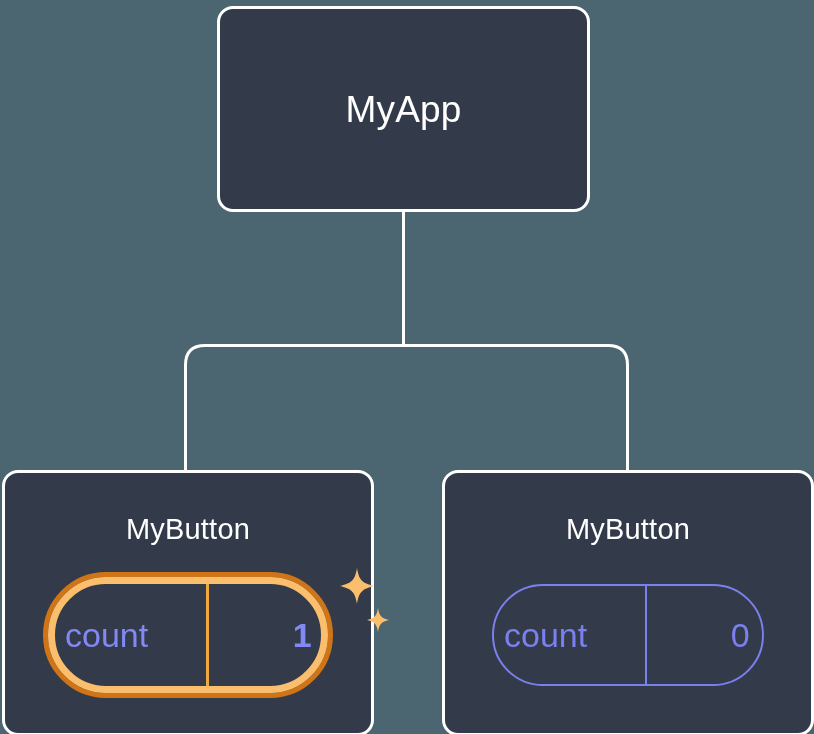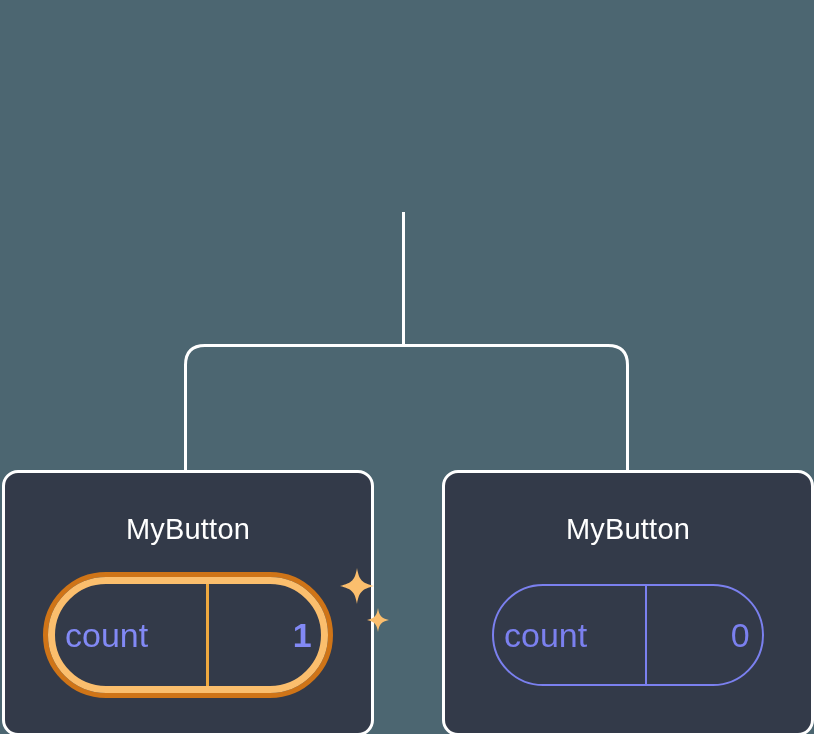--- a/index.html
+++ b/index.html
@@ -151,20 +151,23 @@
 
 <div id="stage">
 
   <svg id="connectors" viewBox="0 0 814 734">
 
     <path d="M 403.5 212 L 403.5 345.5" stroke="#ffffff" stroke-width="3" fill="none"></path>
 
     <path d="M 185.5 470 L 185.5 365 Q 185.5 345.5 205 345.5 L 608 345.5 Q 627.5 345.5 627.5 365 L 627.5 470" stroke="#ffffff" stroke-width="3" fill="none" stroke-linecap="butt"></path>
   </svg>
 
+  <div class="node node-root">
+    <div class="node-title">MyApp</div>
+  </div>
 
   <div class="node node-child node-child-left">
     <div class="node-title">MyButton</div>
 
     <div class="pill-wrap">
       <div class="pill-hl-outer">
         <div class="pill-hl-mid pill">
           <div class="pill-key">count</div>
           <div class="pill-div"></div>
           <div class="pill-val">1</div>

